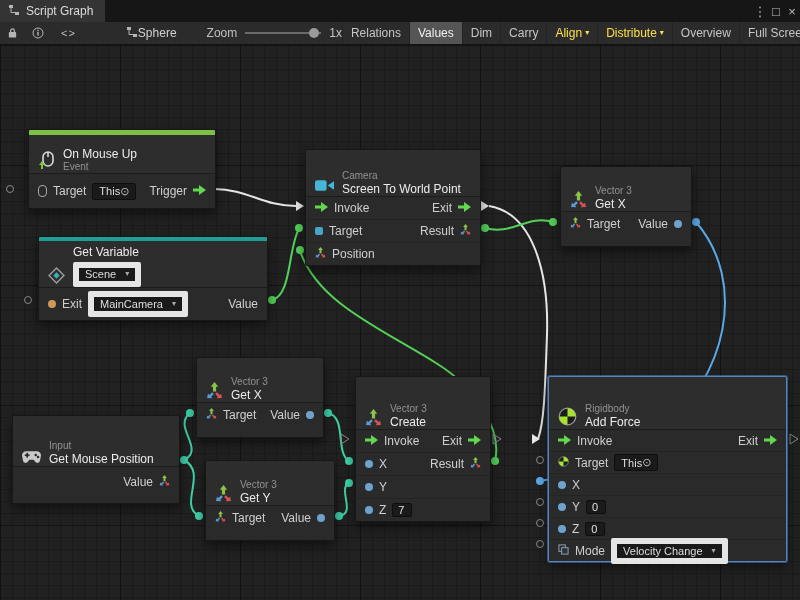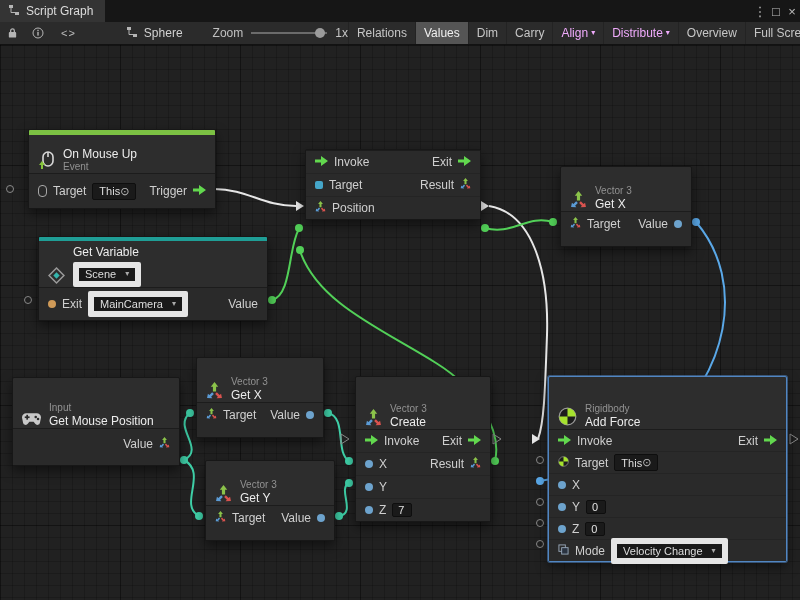--- a/index.html
+++ b/index.html
@@ -13,30 +13,30 @@
   
   .tabbar{position:absolute;top:0;left:0;right:0;height:22px;background:#161616;display:flex;align-items:stretch;}
   .tab{display:flex;align-items:center;gap:6px;background:#343434;padding:0 12px 0 8px;font-size:12px;color:#dcdcdc;}
   .win-controls{margin-left:auto;display:flex;align-items:center;color:#bdbdbd;font-size:13px;}
   .win-btn{width:16px;text-align:center;cursor:default;}
   
   .toolbar{position:absolute;top:22px;left:0;right:0;height:22px;background:#2b2b2b;border-bottom:1px solid #121212;display:flex;align-items:center;font-size:12px;color:#c6c6c6;}
   .tb-ico{padding:0 7px;height:100%;display:flex;align-items:center;}
   .tb-sep{width:1px;height:100%;background:#1e1e1e;}
   .tb-code{padding:0 10px;color:#bdbdbd;letter-spacing:1px;font-size:11px;}
-  .crumb{display:flex;align-items:center;gap:6px;margin-left:40px;color:#d2d2d2;}
+  .crumb{display:flex;align-items:center;gap:0;margin-left:40px;color:#d2d2d2;}
   .zoom-group{display:flex;align-items:center;margin-left:30px;}
   .zoom-label{color:#c0c0c0;margin-right:8px;}
   .zoom-track{width:76px;height:2px;background:#6b6b6b;position:relative;}
   .zoom-handle{position:absolute;right:2px;top:-4px;width:10px;height:10px;border-radius:50%;background:#9b9b9b;}
   .zoom-val{margin-left:8px;}
   .tb-btns{margin-left:auto;display:flex;height:100%;}
   .tb-btn{padding:0 8px;height:100%;display:flex;align-items:center;border-left:1px solid #232323;white-space:nowrap;}
   .tb-btn.active{background:#555555;color:#f0f0f0;}
-  .tb-btn.disabled{color:#f0abfc;}
+  .tb-btn.disabled{color:#fde047;}
   .caret{font-size:8px;margin-left:3px;line-height:1;}
   
   .canvas{
     position:absolute;top:45px;left:0;width:800px;height:555px;
     background-color:#212121;
     background-image:
       linear-gradient(rgba(0,0,0,.30) 1px, transparent 1px),
       linear-gradient(90deg, rgba(0,0,0,.30) 1px, transparent 1px),
       linear-gradient(rgba(0,0,0,.18) 1px, transparent 1px),
       linear-gradient(90deg, rgba(0,0,0,.18) 1px, transparent 1px);
@@ -78,21 +78,21 @@
   #node-gv .node-header{height:46px;}
   #node-gv .row{height:32px;}
   #node-stwp{left:305px;top:104px;width:174px;}
   #node-stwp .node-header{height:46px;}
   #node-stwp .row{height:22px;}
   #node-getx-top{left:560px;top:121px;width:130px;}
   #node-getx-mid{left:196px;top:312px;width:126px;}
   #node-gety{left:205px;top:415px;width:128px;}
   .vec-node .node-header{height:44px;}
   .vec-node .row{height:24px;}
-  #node-gmp{left:12px;top:332px;width:166px;}
+  #node-gmp{left:12px;top:370px;width:166px;}
   #node-gmp .node-header{height:50px;}
   #node-gmp .row{height:30px;}
   #node-create{left:355px;top:331px;width:134px;}
   #node-create .node-header{height:52px;}
   #node-create .row{height:22px;}
   #node-af{left:548px;top:331px;width:237px;}
   #node-af .node-header{height:52px;}
   #node-af .row{height:21px;}
 </style>
 </head>
@@ -275,20 +275,32 @@
           <span class="caret">▾</span>
         </span>
         <span class="right">
           <span class="plabel">Value</span>
         </span>
       </div>
     </div>
   </div>
 
   <div class="node" id="node-stwp">
+    <div class="node-header">
+      <span>
+        <svg width="19" height="15" viewBox="0 0 18 14">
+            <rect x="0" y="2" width="11" height="10" rx="2" fill="#45b6d6"></rect>
+            <path d="M12 7l6-4v8z" fill="#45b6d6"></path>
+          </svg>
+      </span>
+      <span class="hdr-text">
+        <span class="category">Camera</span>
+        <span class="title">Screen To World Point</span>
+      </span>
+    </div>
     <div class="rows">
       <div class="row">
         <span><svg width="13" height="10" viewBox="0 0 13 10">
               <path d="M0 3.5h6V0l7 5-7 5V6.5H0z" fill="#62d84e"></path>
             </svg></span>
         <span class="plabel">Invoke</span>
         <span class="right">
           <span class="plabel">Exit</span>
           <span><svg width="13" height="10" viewBox="0 0 13 10">
                 <path d="M0 3.5h6V0l7 5-7 5V6.5H0z" fill="#62d84e"></path>

